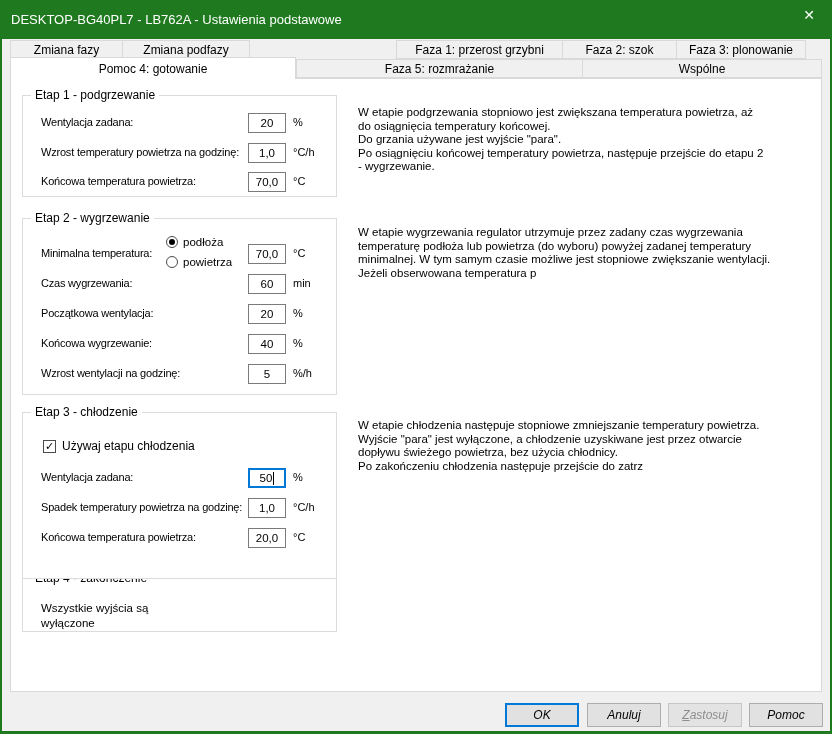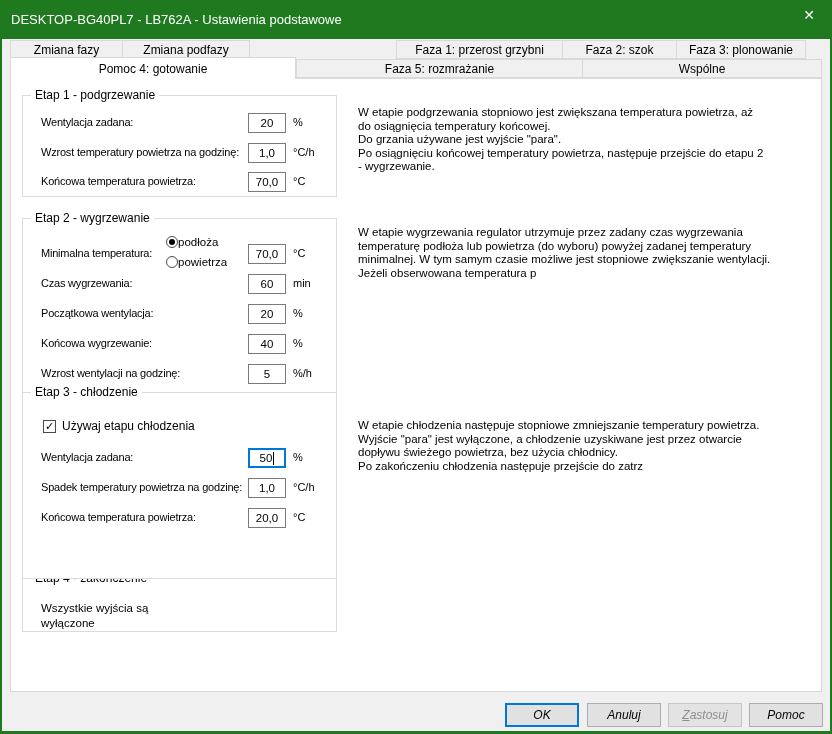--- a/index.html
+++ b/index.html
@@ -20,21 +20,21 @@
   .group{position:absolute;border:1px solid #dcdcdc;background:#fff;z-index:4;box-sizing:border-box;}
   .gtitle{position:absolute;top:-8px;left:8px;background:#fff;padding:0 4px;white-space:nowrap;}
   .frow{position:absolute;left:18px;width:290px;height:20px;}
   .flabel{position:absolute;left:0;top:3px;white-space:nowrap;font-size:11px;letter-spacing:-0.2px;}
   .fbox{position:absolute;left:207px;top:0;width:38px;height:20px;box-sizing:border-box;border:1px solid #7a7a7a;background:#fff;
         display:flex;align-items:center;justify-content:center;font-size:11.5px;}
   .fbox.focused{border:2px solid #0078d7;}
   .caret{display:inline-block;width:1px;height:13px;background:#000;margin-left:1px;}
   .funit{position:absolute;left:252px;top:3px;white-space:nowrap;font-size:11px;}
 
-  .radio{position:absolute;left:143px;display:flex;align-items:center;font-size:11.5px;white-space:nowrap;}
+  .radio{position:absolute;left:143px;display:flex;align-items:center;gap:5px;font-size:11.5px;white-space:nowrap;}
   .rcircle{width:12px;height:12px;border:1px solid #4a4a4a;border-radius:50%;background:#fff;position:relative;box-sizing:border-box;flex:0 0 auto;}
   .rcircle.checked::after{content:"";position:absolute;left:2px;top:2px;right:2px;bottom:2px;background:#000;border-radius:50%;}
 
   .cbrow{position:absolute;left:20px;display:flex;align-items:center;gap:6px;white-space:nowrap;}
   .cbbox{width:13px;height:13px;box-sizing:border-box;border:1px solid #4a4a4a;background:#fff;display:flex;align-items:center;justify-content:center;
          font-size:11px;line-height:1;flex:0 0 auto;}
 
   .desc{position:absolute;left:358px;width:464px;white-space:pre;overflow:hidden;font-size:11.5px;line-height:13.6px;z-index:4;}
   .gtext{position:absolute;left:18px;top:22px;white-space:pre-line;line-height:15px;font-size:11.5px;}
 
@@ -145,21 +145,21 @@
           <span>5</span>
         </span>
       <span class="funit">%/h</span>
     </div>
   </div>
   <div class="desc" style="top:226px">W etapie wygrzewania regulator utrzymuje przez zadany czas wygrzewania
 temperaturę podłoża lub powietrza (do wyboru) powyżej zadanej temperatury
 minimalnej. W tym samym czasie możliwe jest stopniowe zwiększanie wentylacji.
 Jeżeli obserwowana temperatura p</div>
 
-  <div class="group" style="left:22px;top:392px;width:315px;height:187px">
+  <div class="group" style="left:22px;top:412px;width:315px;height:187px">
     <span class="gtitle">Etap 3 - chłodzenie</span>
     <div class="cbrow" style="top:26px">
       <span class="cbbox">
           <span>✓</span>
         </span>
       <span>Używaj etapu chłodzenia</span>
     </div>
     <div class="frow" style="top:55px">
       <span class="flabel">Wentylacja zadana:</span>
       <span class="fbox focused">

